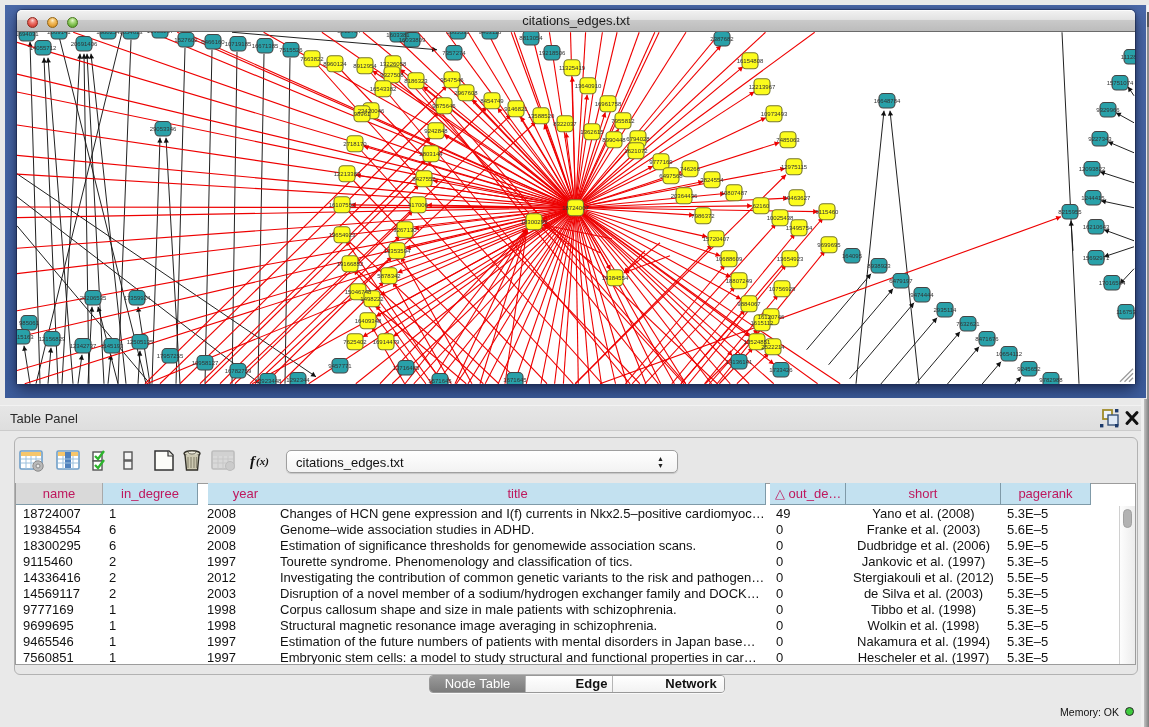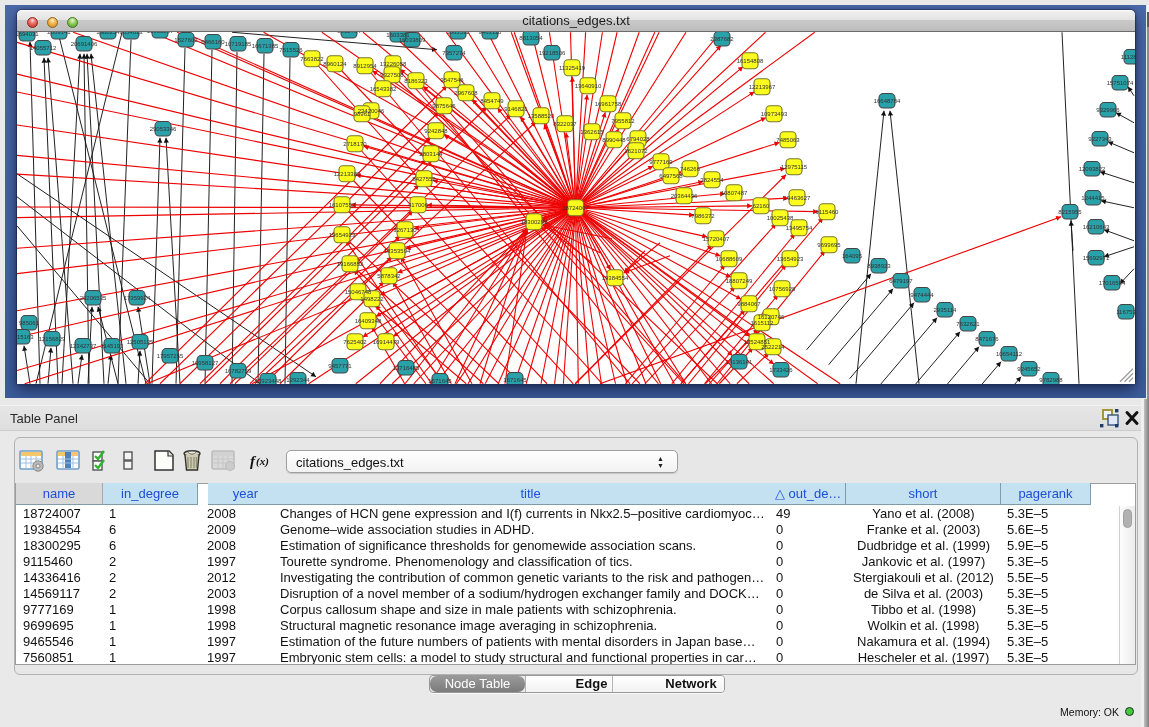--- a/index.html
+++ b/index.html
@@ -28,21 +28,21 @@
   border:1px solid #b2b2b2; border-radius:6px; background:#e7e7e7; }
 .dropdown { position:absolute; left:286px; top:450px; width:392px; height:23px;
   background:linear-gradient(180deg,#ffffff,#f2f2f2); border:1px solid #9f9f9f;
   border-radius:5px; box-shadow:0 1px 1px rgba(0,0,0,.15); }
 .dropdown .txt { position:absolute; left:9px; top:3.5px; font-size:13px; color:#111; }
 .dropdown .arr { position:absolute; right:13px; top:5px; font-size:7px; color:#222; line-height:6.5px; }
 .table { position:absolute; left:15px; top:483px; width:1121px; height:182px;
   background:#fff; border:1px solid #9c9c9c; }
 .thead { position:absolute; left:15px; top:483px; width:1121px; height:22px; }
 .th { position:absolute; top:0; height:22px; background:#c3e1f0; border-right:1px solid #7f9aa8;
-  border-bottom:1px solid #7f9aa8; font-size:13px; color:#1d4ed8; text-align:center;
+  border-bottom:1px solid #7f9aa8; font-size:13px; color:#be185d; text-align:center;
   line-height:21px; overflow:hidden; }
 .tbody { position:absolute; left:16px; top:506px; width:1103px; height:158px; overflow:hidden;
   font-size:13px; color:#111; }
 .tr { position:relative; height:16px; }
 .c { position:absolute; top:0; height:16px; line-height:15.5px; white-space:nowrap; overflow:hidden; }
 .c0 { left:7px;  width:85px; }
 .c1 { left:93px; width:93px; }
 .c2 { left:191px; width:74px; }
 .c3 { left:264px; width:489px; }
 .c4 { left:760px; width:74px; }
@@ -50,21 +50,21 @@
 .c6 { left:991px; width:95px; }
 .scroll { position:absolute; left:1119px; top:506px; width:16px; height:158px;
   background:linear-gradient(90deg,#fdfdfd,#ececec); border-left:1px solid #d0d0d0; }
 .thumb { position:absolute; left:3px; top:3px; width:9px; height:19px; background:#b2b2b2;
   border-radius:5px; border:1px solid #a0a0a0; }
 .tabs { position:absolute; left:429px; top:675px; height:17.5px; display:flex;
   border:1px solid #989898; border-radius:4px; overflow:hidden;
   box-shadow:0 1px 0 rgba(255,255,255,.7); }
 .tab { height:100%; font-weight:bold; font-size:13px; line-height:16px; text-align:center;
   background:linear-gradient(180deg,#ffffff,#f2f2f2); color:#111; }
-.tab.sel { background:linear-gradient(180deg,#9a9a9a,#7b7b7b); color:#fff; font-weight:normal;border-radius:7px; }
+.tab.sel { background:linear-gradient(180deg,#9a9a9a,#7b7b7b); color:#fff; font-weight:normal; }
 .tab + .tab { border-left:1px solid #b5b5b5;padding-left:45px; }
 .status { position:absolute; right:0; bottom:0; width:1149px; height:26px; }
 .mem { position:absolute; right:30px; top:5px; font-size:10.5px; color:#111; }
 .dot { position:absolute; right:15px; top:5.5px; width:9.5px; height:9.5px; border-radius:50%;
   background:#3ecb3e; border:1.3px solid #2a2a2a; }
 .rightstrip { position:absolute; left:1144px; top:399px; width:5px; height:328px; background:linear-gradient(90deg,#c2c2c2,#7d7d7d); }
 .redge1 { position:absolute; left:1146.5px; top:5px; width:2.5px; height:7px; background:#f5f5f5; }
 .redge2 { position:absolute; left:1146.5px; top:12px; width:2.5px; height:15px; background:#5a5a5a; }
 .redge3 { position:absolute; left:1146.5px; top:27px; width:2.5px; height:372px; background:#8e8e8e; }
 .rightstrip2 { position:absolute; left:1141px; top:399px; width:3px; height:328px; background:#f0f0f0; }
@@ -780,21 +780,21 @@
 </svg>
 <div class="dropdown">
     <span class="txt">citations_edges.txt</span>
     <span class="arr">▲<br>▼</span>
   </div>
 <div class="table"></div>
 <div class="thead">
   <div class="th" style="left:1px;width:87px;background:#d9d9d9;border-right:1px solid #a9a9a9">name</div>
   <div class="th" style="left:88px;width:95px;">in_degree</div>
   <div class="th" style="left:193px;width:76px;">year</div>
-  <div class="th" style="left:268px;width:496px;">title</div>
+  <div class="th" style="left:255px;width:496px;">title</div>
   <div class="th" style="left:755px;width:76px;text-align:left;padding-left:5px">△ out_de…</div>
   <div class="th" style="left:831px;width:155px;">short</div>
   <div class="th" style="left:986px;width:90px;">pagerank</div>
 </div>
 <div class="tbody">
 <div class="tr">
 <div class="c c0">18724007</div>
       <div class="c c1">1</div>
       <div class="c c2">2008</div>
 <div class="c c3">Changes of HCN gene expression and I(f) currents in Nkx2.5–positive cardiomyoc…</div>
@@ -810,21 +810,21 @@
       <div class="c c4">0</div>
       <div class="c c5">Franke et al. (2003)</div>
 <div class="c c6">5.6E–5</div>
     </div>
 <div class="tr">
 <div class="c c0">18300295</div>
       <div class="c c1">6</div>
       <div class="c c2">2008</div>
 <div class="c c3">Estimation of significance thresholds for genomewide association scans.</div>
       <div class="c c4">0</div>
-      <div class="c c5">Dudbridge et al. (1999)</div>
+      <div class="c c5">Dudbridge et al. (2006)</div>
 <div class="c c6">5.9E–5</div>
     </div>
 <div class="tr">
 <div class="c c0">9115460</div>
       <div class="c c1">2</div>
       <div class="c c2">1997</div>
 <div class="c c3">Tourette syndrome. Phenomenology and classification of tics.</div>
       <div class="c c4">0</div>
       <div class="c c5">Jankovic et al. (1997)</div>
 <div class="c c6">5.3E–5</div>

